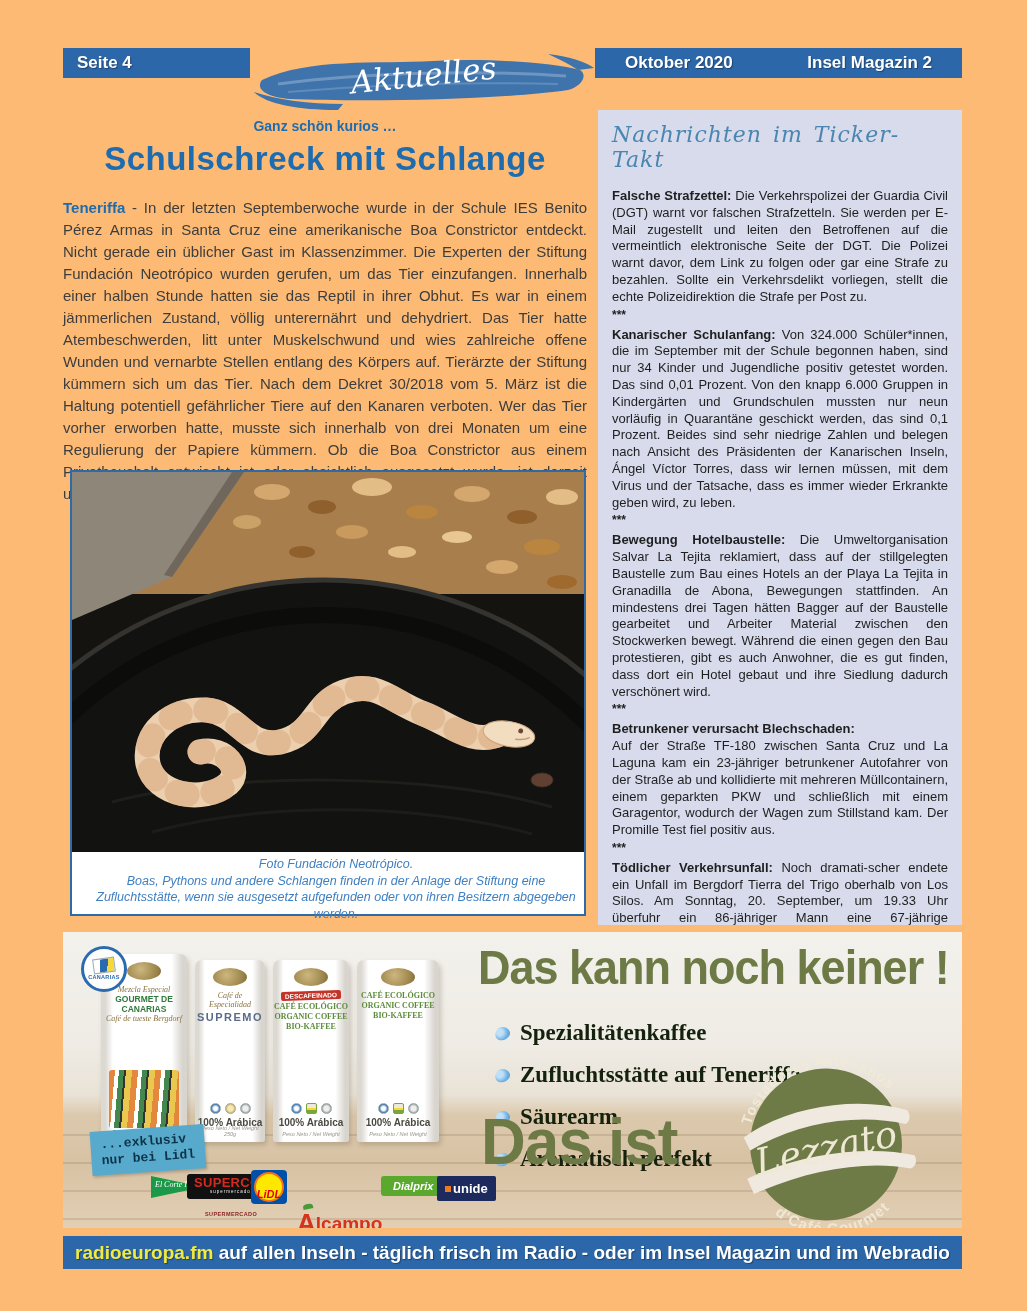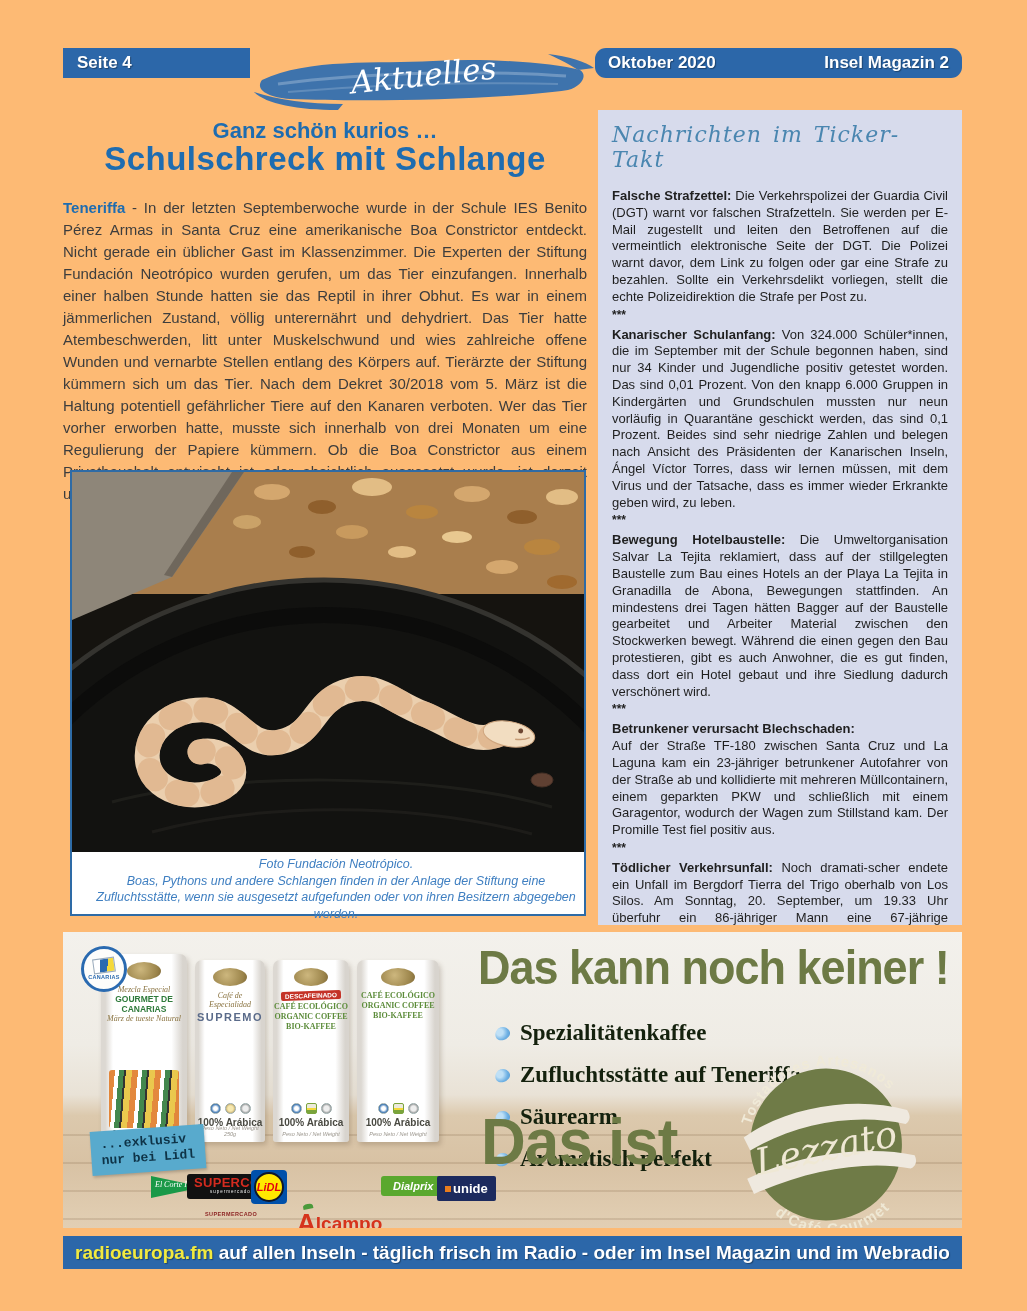--- a/index.html
+++ b/index.html
@@ -4,26 +4,26 @@
 <style>
   html,body{margin:0;padding:0;background:#fff;}
   .page{position:relative;width:1027px;height:1311px;margin:0 auto;background:#fdba74;
         font-family:"Liberation Sans",sans-serif;overflow:hidden;text-decoration:underline;}
 
   
   .hdr-box{position:absolute;background:#2c67a9;color:#fff;font-weight:bold;font-size:17px;
            line-height:30px;height:30px;text-shadow:1px 1px 1px rgba(0,0,0,.35);}
   .hdr-left{left:63px;top:48px;width:187px;padding-left:14px;box-sizing:border-box;}
   .hdr-right{left:595px;top:48px;width:367px;display:flex;justify-content:space-between;
-             padding:0 13px;box-sizing:border-box;border-radius:11px;}
+             padding:0 30px;box-sizing:border-box;}
   .brush-wrap{position:absolute;left:248px;top:40px;width:348px;height:72px;}
 
   
   .kicker{position:absolute;left:63px;top:118px;width:524px;text-align:center;
-          color:#1e6cb0;font-weight:bold;font-size:22px;}
+          color:#1e6cb0;font-weight:bold;font-size:14px;}
   .title{position:absolute;left:63px;top:140px;width:524px;text-align:center;
          color:#1e6cb0;font-weight:bold;font-size:33px;letter-spacing:.5px;}
   .body-text{position:absolute;left:63px;top:197px;width:524px;font-size:15px;
              line-height:22px;text-align:justify;color:#3d3d3d;}
   .dateline{color:#1e6cb0;font-weight:bold;}
 
   .photo-box{position:absolute;left:70px;top:470px;width:516px;height:446px;
              border:2px solid #2e6ba6;box-sizing:border-box;background:#fff;}
   .photo-box svg{display:block;}
   .caption{padding:4px 8px 0 24px;text-align:center;color:#3f7fc1;font-style:italic;
@@ -95,22 +95,22 @@
   .eci-tri{width:0;height:0;border-left:52px solid #1a9948;border-top:11px solid transparent;
            border-bottom:11px solid transparent;position:relative;}
   .eci-script{position:absolute;left:-48px;top:-7px;width:44px;color:#fff;font-family:"Liberation Serif",serif;
            font-style:italic;font-size:8px;white-space:nowrap;}
   .eci-sub{position:absolute;left:2px;top:24px;font-size:5.5px;font-weight:bold;color:#8a1f1f;letter-spacing:.4px;}
   .supercor{background:#111;border-radius:3px;padding:3px 7px 5px 7px;flex-direction:column;}
   .supercor .main{color:#d42b1f;font-weight:800;font-size:13px;letter-spacing:.3px;line-height:12px;}
   .supercor .sub{color:#eee;font-size:4.5px;letter-spacing:1px;}
   .lidl{width:36px;height:34px;background:#0050aa;border-radius:4px;position:relative;}
   .lidl .sun{position:absolute;left:3px;top:2px;width:30px;height:30px;border-radius:50%;
-             background:#ffe800;border:2px solid #0f172a;box-sizing:border-box;
-             display:flex;align-items:center;justify-content:center;}
+             background:#ffe800;border:2px solid #f97316;box-sizing:border-box;
+             display:flex;align-items:flex-end;justify-content:center;}
   .lidl .word{color:#e3000f;font-weight:800;font-size:11px;font-style:italic;}
   .alcampo{font-weight:800;font-size:19px;color:#d6331c;position:relative;}
   .alcampo .bigA{font-size:26px;position:relative;}
   .alcampo .bird{position:absolute;left:6px;top:-4px;width:10px;height:5px;border-radius:50% 50% 0 0;
                  background:#4a9a3a;transform:rotate(-12deg);}
   .dialprix{background:#5aa82e;border-radius:3px;padding:4px 12px;color:#fff;font-weight:800;
             font-style:italic;font-size:11px;}
   .unide{background:#1c2a5e;border-radius:2px;padding:5px 8px;color:#fff;font-weight:800;font-size:13px;}
   .unide .sq{display:inline-block;width:6px;height:6px;background:#e87c1e;margin-right:2px;}
 
@@ -217,21 +217,21 @@
     <div class="canarias">
       <div class="flag"></div>
       <div class="lbl">CANARIAS</div>
     </div>
 
     <div class="bag" style="left:38px;top:22px;width:86px;height:200px;">
       <div class="seal"></div>
       <div class="t-it">Mezcla Especial</div>
       <div class="t-green">GOURMET DE</div>
       <div class="t-green">CANARIAS</div>
-      <div class="t-it">März de tueste Natural</div>
+      <div class="t-it">Café de tueste Bergdorf</div>
       <div class="bag1-art"></div>
       <div class="arabica">100% Arábica</div>
     </div>
 
     <div class="bag" style="left:132px;top:28px;width:70px;height:182px;">
       <div class="seal"></div>
       <div class="t-it">Café de</div>
       <div class="t-it">Especialidad</div>
       <div class="t-supremo">SUPREMO</div>
       <div class="certs">

